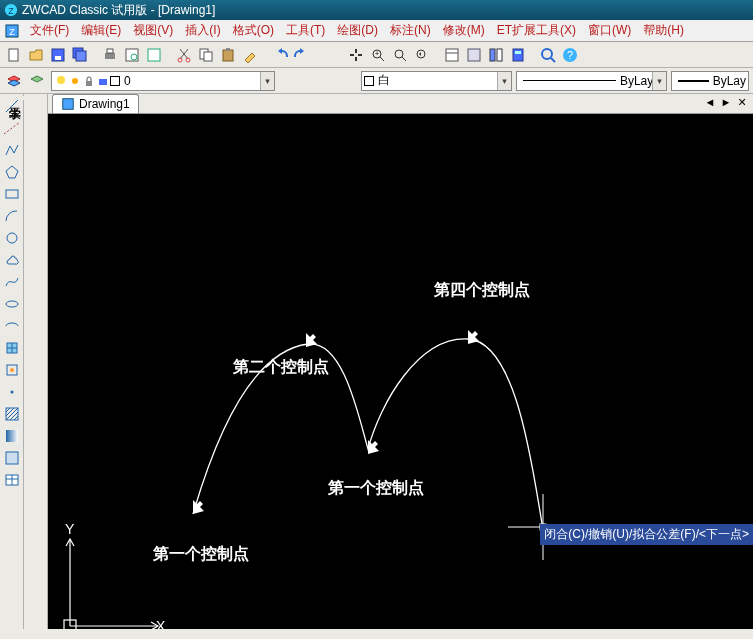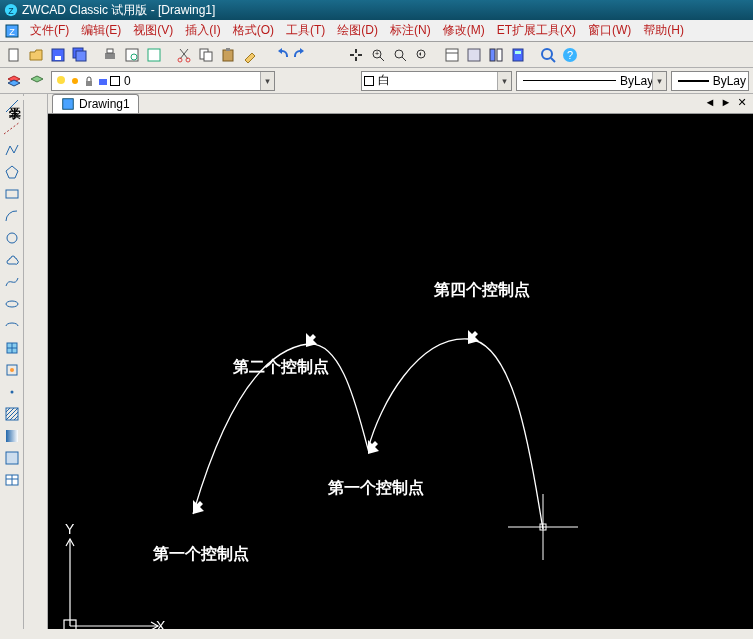--- a/index.html
+++ b/index.html
@@ -531,17 +531,18 @@
         </g>
         <text x="108" y="517" fill="#fff" font-size="14">X</text>
         <text x="17" y="420" fill="#fff" font-size="14">Y</text>
       </svg>
 
       <div class="label" style="left:105px; top:430px;">第一个控制点</div>
       <div class="label" style="left:185px; top:195px;margin-top:48px;">第二个控制点</div>
       <div class="label" style="left:280px; top:364px;">第一个控制点</div>
       <div class="label" style="left:386px; top:166px;">第四个控制点</div>
 
+      <div class="cmdprompt">闭合(C)/撤销(U)/拟合公差(F)/&lt;下一点&gt;</div>
     </div>
   </div>
 </div>
 
 <div class="statusbar"></div>
 
 </body></html>

